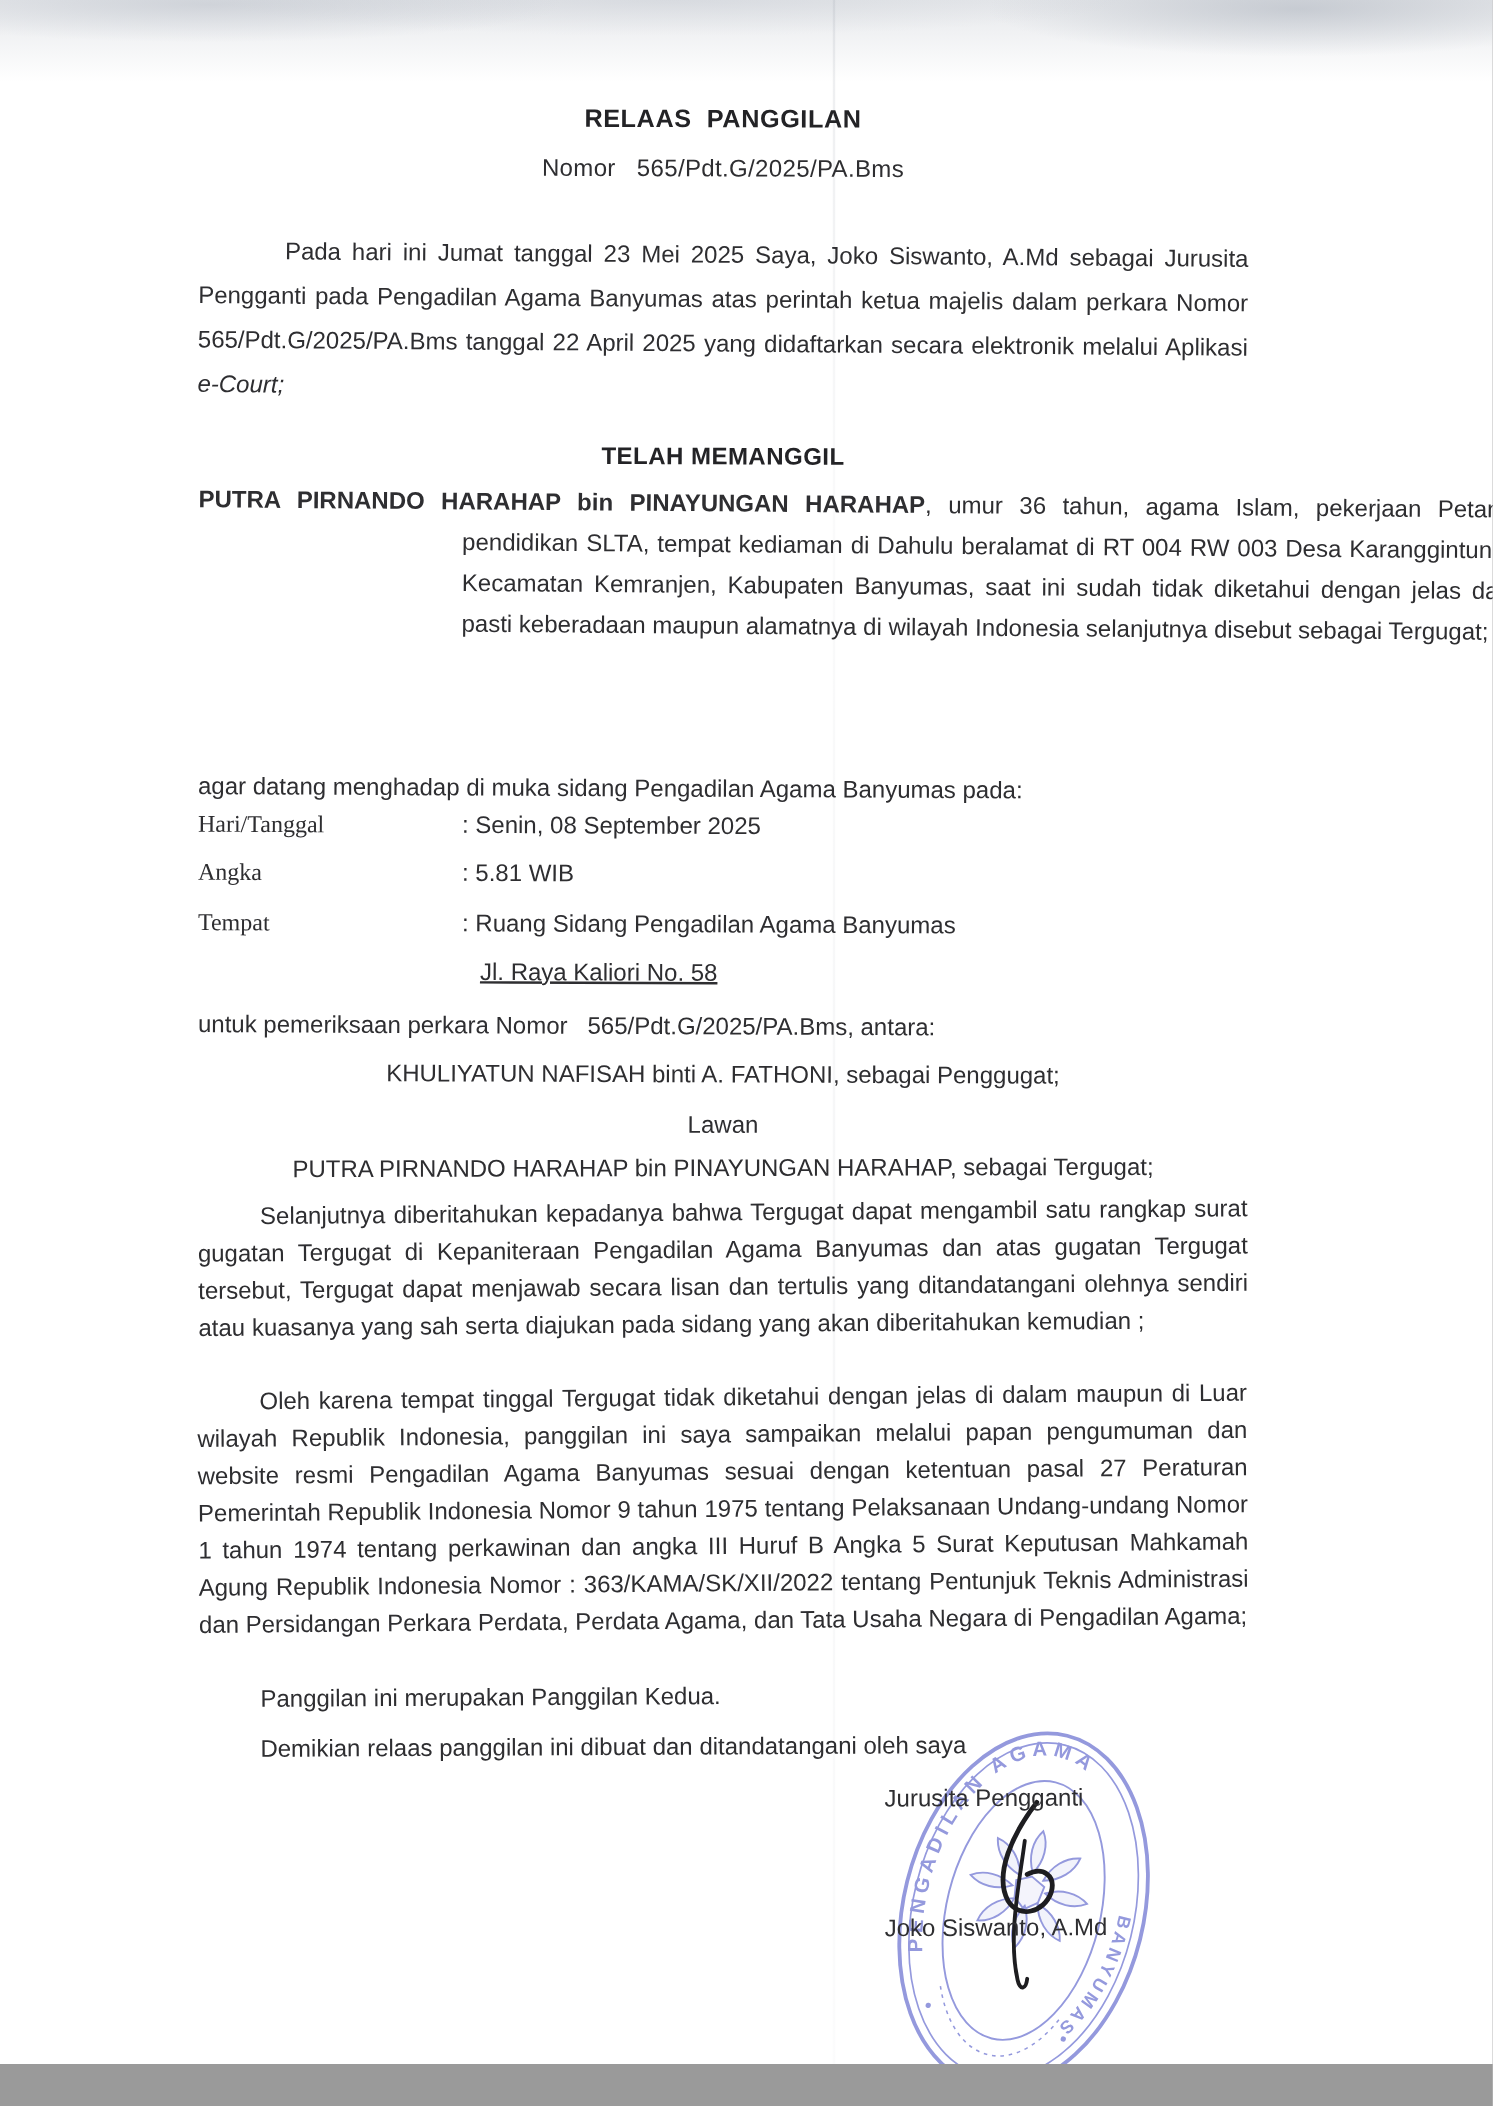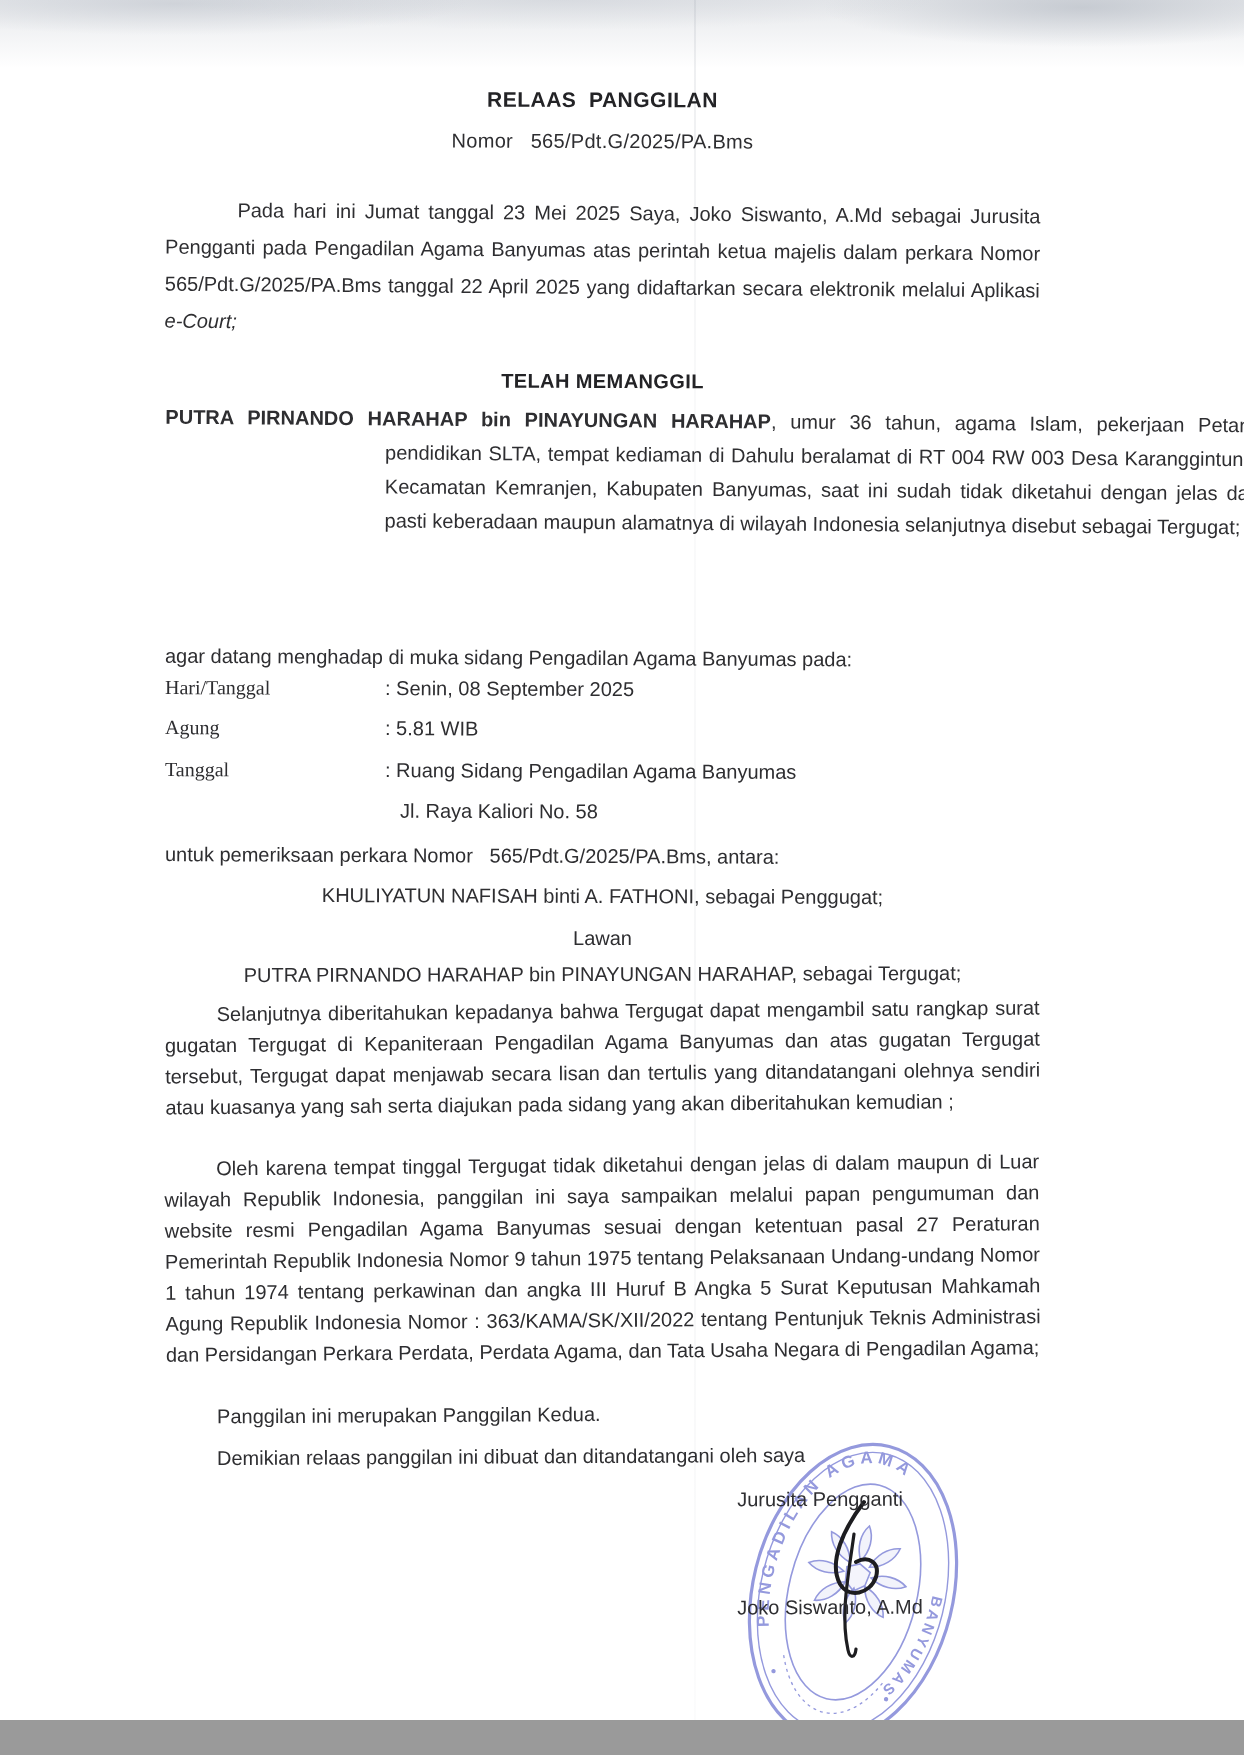--- a/index.html
+++ b/index.html
@@ -63,26 +63,26 @@
   <div class="blk center head2" style="top:370px;transform:rotate(.2deg);">TELAH MEMANGGIL</div>
 
   <p class="blk para just hang" style="top:404px;margin:0;transform:rotate(.45deg);"><span class="b">PUTRA PIRNANDO HARAHAP bin PINAYUNGAN HARAHAP</span><span>, umur 36 tahun, agama Islam, pekerjaan Petani, pendidikan SLTA, tempat kediaman di Dahulu beralamat di RT 004 RW 003 Desa Karanggintung, Kecamatan Kemranjen, Kabupaten Banyumas, saat ini sudah tidak diketahui dengan jelas dan pasti keberadaan maupun alamatnya di wilayah Indonesia selanjutnya disebut sebagai Tergugat;</span></p>
 
   <div class="blk para" style="top:640px;transform:rotate(.3deg);">agar datang menghadap di muka sidang Pengadilan Agama Banyumas pada:</div>
 
   <div class="sched-row" style="top:678px;transform:rotate(.25deg);">
     <span class="sched-label">Hari/Tanggal</span><span>: Senin, 08 September 2025</span>
   </div>
   <div class="sched-row" style="top:718px;transform:rotate(.25deg);">
-    <span class="sched-label">Agung</span><span>: 5.81 WIB</span>
+    <span class="sched-label">Angka</span><span>: 5.81 WIB</span>
   </div>
   <div class="sched-row" style="top:760px;transform:rotate(.25deg);">
-    <span class="sched-label">Tanggal</span><span>: Ruang Sidang Pengadilan Agama Banyumas</span>
+    <span class="sched-label">Tempat</span><span>: Ruang Sidang Pengadilan Agama Banyumas</span>
   </div>
-  <div style="position:absolute;left:400px;top:800px;font-size:20px;transform:rotate(.2deg);">Jl. Raya Kaliori No. 58</div>
+  <div style="position:absolute;left:400px;top:800px;font-size:20px;transform:rotate(.2deg);text-decoration:underline;">Jl. Raya Kaliori No. 58</div>
 
   <div class="blk para keep" style="top:838px;transform:rotate(.25deg);">untuk pemeriksaan perkara Nomor   565/Pdt.G/2025/PA.Bms, antara:</div>
 
   <div class="blk para center" style="top:878px;transform:rotate(.2deg);">KHULIYATUN NAFISAH binti A. FATHONI, sebagai Penggugat;</div>
   <div class="blk para center" style="top:920px;transform:rotate(.15deg);">Lawan</div>
   <div class="blk para center" style="top:956px;transform:rotate(-.15deg);">PUTRA PIRNANDO HARAHAP bin PINAYUNGAN HARAHAP, sebagai Tergugat;</div>
 
   <p class="blk para just" style="top:996px;margin:0;line-height:31px;text-indent:52px;transform:rotate(-.45deg);">Selanjutnya diberitahukan kepadanya bahwa Tergugat dapat mengambil satu rangkap surat gugatan Tergugat di Kepaniteraan Pengadilan Agama Banyumas dan atas gugatan Tergugat tersebut, Tergugat dapat menjawab secara lisan dan tertulis yang ditandatangani olehnya sendiri atau kuasanya yang sah serta diajukan pada sidang yang akan diberitahukan kemudian ;</p>
 
   <p class="blk para just" style="top:1150px;margin:0;line-height:31px;text-indent:52px;transform:rotate(-.5deg);">Oleh karena tempat tinggal Tergugat tidak diketahui dengan jelas di dalam maupun di Luar wilayah Republik Indonesia, panggilan ini saya sampaikan melalui papan pengumuman dan website resmi Pengadilan Agama Banyumas sesuai dengan ketentuan pasal 27 Peraturan Pemerintah Republik Indonesia Nomor 9 tahun 1975 tentang Pelaksanaan Undang-undang Nomor 1 tahun 1974 tentang perkawinan dan angka III Huruf B Angka 5 Surat Keputusan Mahkamah Agung Republik Indonesia Nomor : 363/KAMA/SK/XII/2022 tentang Pentunjuk Teknis Administrasi dan Persidangan Perkara Perdata, Perdata Agama, dan Tata Usaha Negara di Pengadilan Agama;</p>

